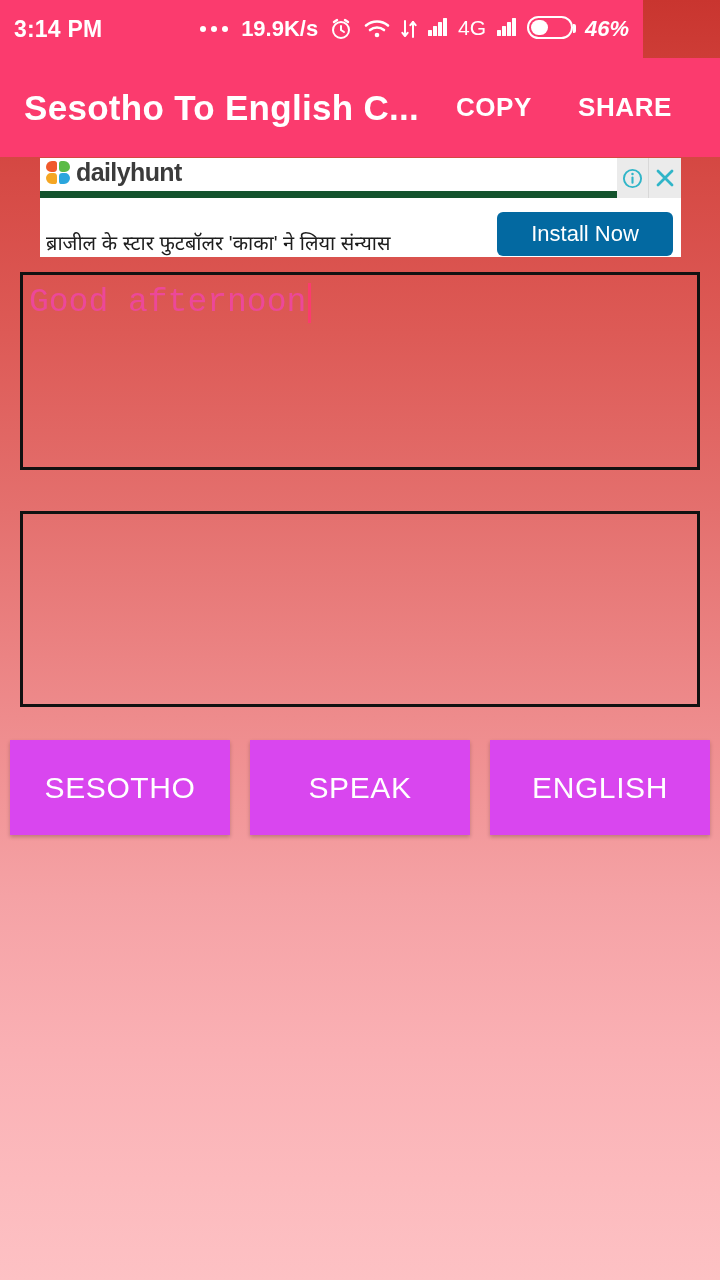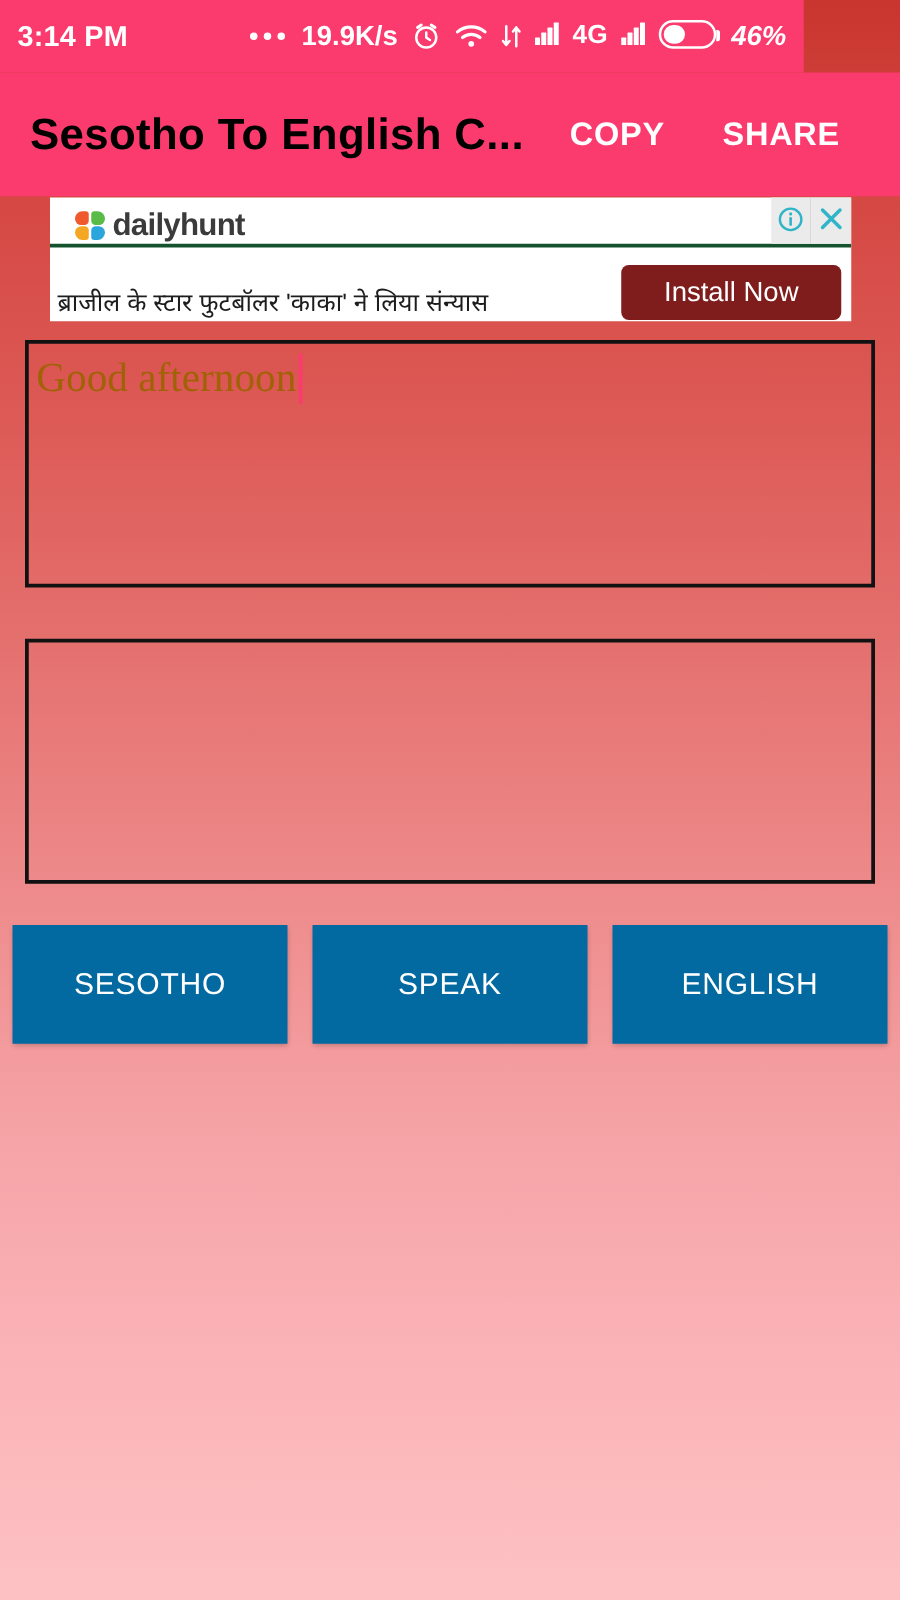--- a/index.html
+++ b/index.html
@@ -39,95 +39,95 @@
     width:46px; height:23px; border:2.6px solid #fff; border-radius:12px;
     position:relative; display:flex; align-items:center; padding:2px;
   }
   .batt::after{ content:""; position:absolute; right:-5px; top:6px; width:3px;height:9px;
     background:#fff; border-radius:0 2px 2px 0;}
   .batt i{ display:block; height:100%; width:44%; background:#fff; border-radius:8px; }
   .bars { display:flex; align-items:flex-end; gap:1.5px; height:20px; }
   .bars span { width:3.6px; background:#fff; display:block; border-radius:.5px; }
   .bars span:nth-child(1){height:6px;} .bars span:nth-child(2){height:10px;}
   .bars span:nth-child(3){height:14px;} .bars span:nth-child(4){height:18px;}
-  #status-net-type { font-size:21px; font-weight:bold; }
+  #status-net-type { font-size:21px; font-weight:normal; }
 
   
   #app-bar {
     position:absolute; top:58px; left:0; width:720px; height:99px;
     background:#fb3b6e; display:flex; align-items:center; padding:0 24px;
   }
   #app-title {
-    color:#000000; font-size:35px; font-weight:bold; white-space:nowrap;
+    color:#ffffff; font-size:35px; font-weight:bold; white-space:nowrap;
     overflow:hidden; max-width:420px; letter-spacing:.3px;
   }
   .appbar-action {
     color:#ffffff; font-size:26px; font-weight:bold; letter-spacing:.6px;
     background:transparent; border:none; cursor:pointer;
     font-family:"Liberation Sans", sans-serif; padding:6px 2px;
   }
   #copy-button { margin-left:auto; margin-right:42px; }
   #share-button { margin-right:22px; }
 
   
   #ad-banner {
     position:absolute; left:40px; top:158px; width:641px; height:99px;
     background:#ffffff; overflow:hidden;
   }
   #ad-top-row {
-    height:40px; display:flex; align-items:flex-end;
-    border-bottom:3px solid #14532d; padding-left:20px;
+    height:40px; display:flex; align-items:flex-start;
+    border-bottom:7px solid #14532d; padding-left:6px;
   }
   #dailyhunt-logo { display:flex; align-items:center; gap:4px; }
   .petals { position:relative; width:26px; height:24px; }
   .petals i { position:absolute; width:11px; height:11px; display:block; }
   .petals i:nth-child(1){ left:0; top:0; background:#f0592b; border-radius:70% 30% 40% 60%; }
   .petals i:nth-child(2){ left:13px; top:0; background:#5bbb47; border-radius:30% 70% 60% 40%; }
   .petals i:nth-child(3){ left:0; top:12px; background:#f5a623; border-radius:60% 40% 30% 70%; }
   .petals i:nth-child(4){ left:13px; top:12px; background:#2ba6dd; border-radius:40% 60% 70% 30%; }
   #dailyhunt-wordmark { font-size:25px; font-weight:bold; color:#3b3b3b; letter-spacing:-.6px; }
   #ad-badges { margin-left:auto; display:flex; align-items:stretch; height:40px; }
   .ad-badge {
     width:32px; display:flex; align-items:center; justify-content:center;
     background:#ebebeb; color:#30b5c8; cursor:pointer;
   }
   #ad-info-icon { border-right:1px solid #d8d8d8; }
   .ad-badge svg { display:block; }
   #ad-body { display:flex; align-items:flex-end; height:58px; padding:0 8px 0 6px; }
   #ad-headline { font-size:20px; color:#1d1d1d; line-height:1.25; }
   #ad-install-button {
-    margin-left:auto; background:#7f1d1d; color:#fff; border:none; cursor:pointer;
+    margin-left:auto; background:#0369a1; color:#fff; border:none; cursor:pointer;
     font-family:"Liberation Sans", sans-serif;
     width:176px; height:44px; border-radius:6px; font-size:22px;
   }
 
   
   .text-box {
     position:absolute; border:3px solid #111; background:transparent;
-    font-family:Liberation Serif, serif;
-    font-size:33px; color:#a16207; padding:8px 10px 10px 6px;
+    font-family:Liberation Mono, monospace;
+    font-size:33px; color:#ec4899; padding:8px 10px 10px 6px;
     line-height:1.1; overflow:hidden;
   }
   #source-text-box { left:20px; top:272px; width:680px; height:198px; }
   #target-text-box { left:20px; top:511px; width:680px; height:196px; }
   .tb-line { display:flex; align-items:center; }
   #source-text { white-space:pre; }
   #text-cursor {
     display:inline-block; width:3px; height:40px; background:#fb3b6e; margin-left:2px;
   }
 
   
   #action-buttons {
     position:absolute; top:740px; left:10px; width:700px; height:95px;
     display:flex; gap:20px;
   }
   .action-button {
-    flex:1; background:#0369a1; border:none; color:#fff; cursor:pointer;
+    flex:1; background:#d946ef; border:none; color:#fff; cursor:pointer;
     font-family:"Liberation Sans", sans-serif;
-    font-size:24px; letter-spacing:.6px;
+    font-size:30px; letter-spacing:.6px;
     box-shadow:0 2px 4px rgba(0,0,0,.22);
   }
 </style>
 </head>
 <body>
 
 <div id="status-bar">
   <div id="status-clock">3:14 PM</div>
   <div id="status-right">
     <span class="sb-dots">

